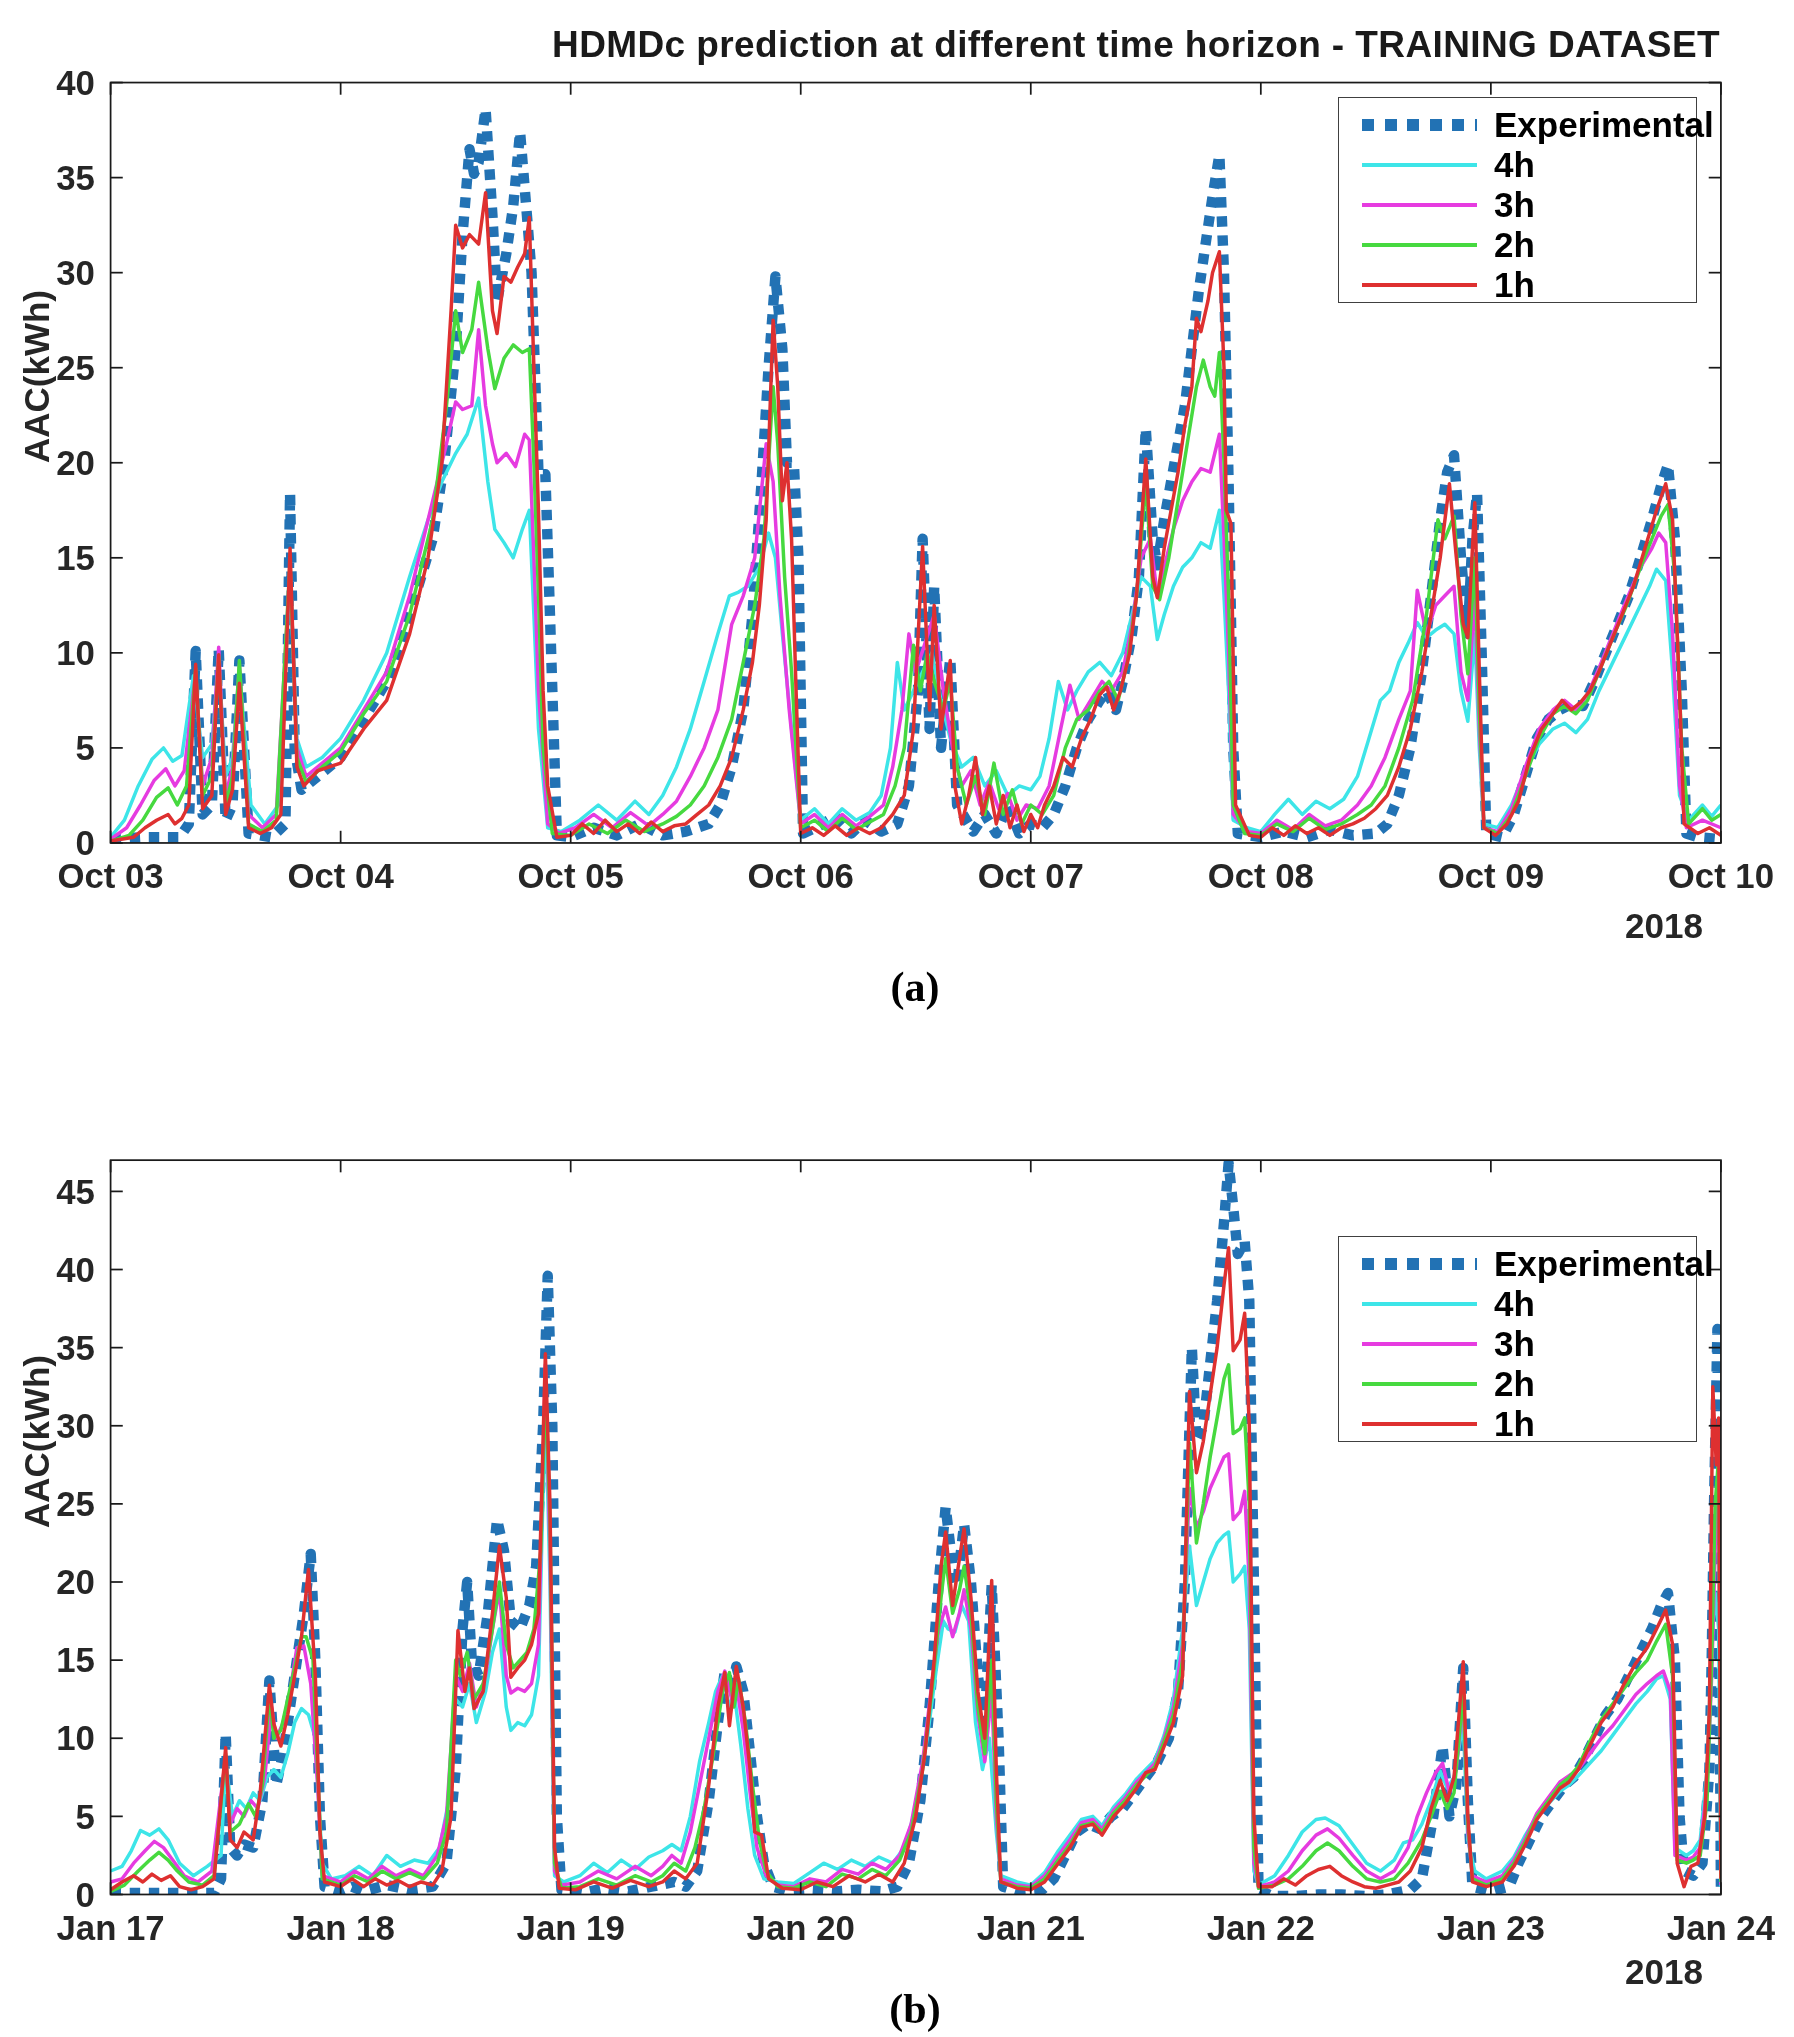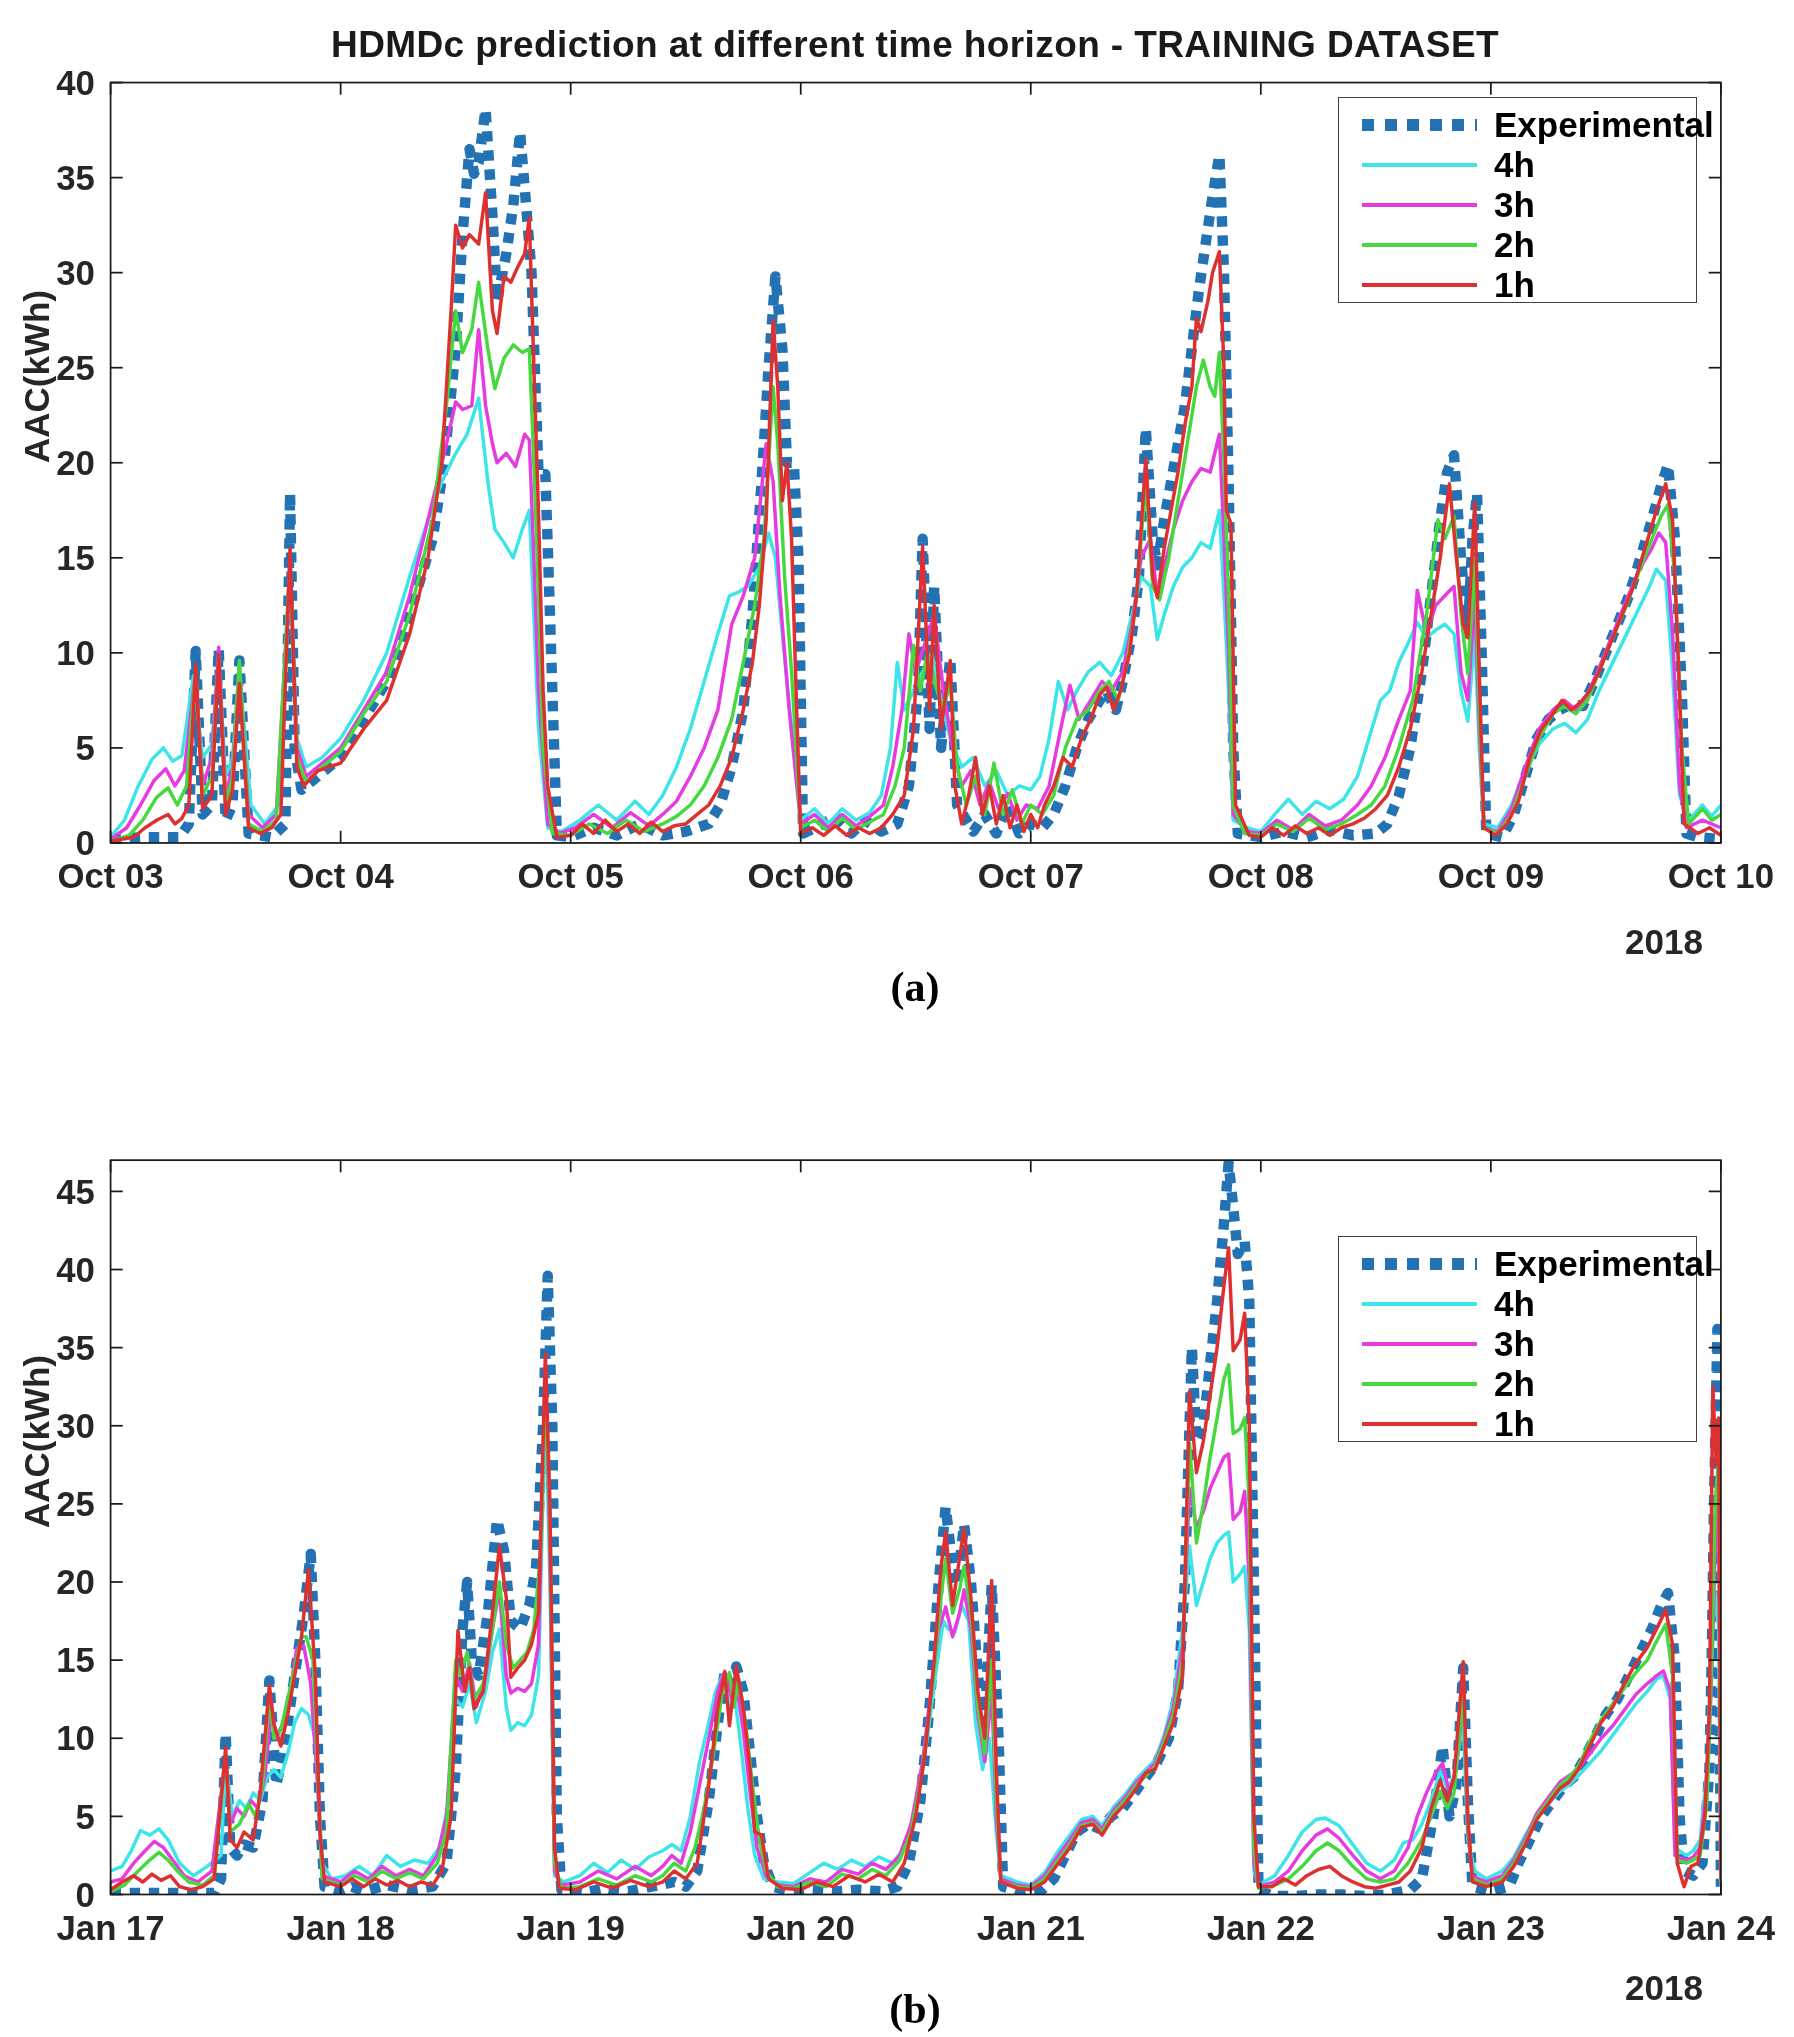--- a/index.html
+++ b/index.html
@@ -1,29 +1,29 @@
 <!DOCTYPE html>
 <html style="font-size:14px"><head>
 <meta charset="utf-8">
 <style>
   html,body{margin:0;padding:0;background:#fff;}
   .page{position:relative;width:1795px;height:2037px;background:#fff;overflow:hidden;
         font-family:"Liberation Sans",sans-serif;}
   #chart-svg{position:absolute;left:0;top:0;z-index:1;}
-  .chart-title{position:absolute;left:110px;width:1610px;text-align:center;
+  .chart-title{position:absolute;left:110px;width:1610px;text-align:right;
       font-weight:bold;font-size:37px;color:#1a1a1a;z-index:2;letter-spacing:0.4px;}
   .title-a{top:24px;}
   .title-b{top:1100px;}
   .ylabel{position:absolute;z-index:2;width:0;height:0;}
   .ylabel span{display:block;transform:translate(-50%,-50%) rotate(-90deg);
       white-space:nowrap;font-weight:bold;font-size:35px;color:#262626;}
   .ylabel-a{left:37px;top:463px;}
   .ylabel-b{left:37px;top:1528px;}
   .year{position:absolute;width:174px;text-align:center;font-weight:bold;font-size:35px;
-      color:#262626;z-index:2;margin-top:16px;}
+      color:#262626;z-index:2;}
   .year-a{left:1577px;top:906px;}
   .year-b{left:1577px;top:1952px;}
   .caption{position:absolute;left:110px;width:1610px;text-align:center;
       font-family:"Liberation Serif",serif;font-weight:bold;font-size:42px;color:#000;z-index:2;}
   .caption-a{top:963px;}
   .caption-b{top:1985px;}
   .legend{position:absolute;left:1338px;width:359px;height:206px;background:#fff;
       border:1.7px solid #404040;z-index:3;display:flex;flex-direction:column;
       justify-content:space-around;padding:7px 0 7px 22.6px;box-sizing:border-box;}
   .legend-a{top:97px;}

